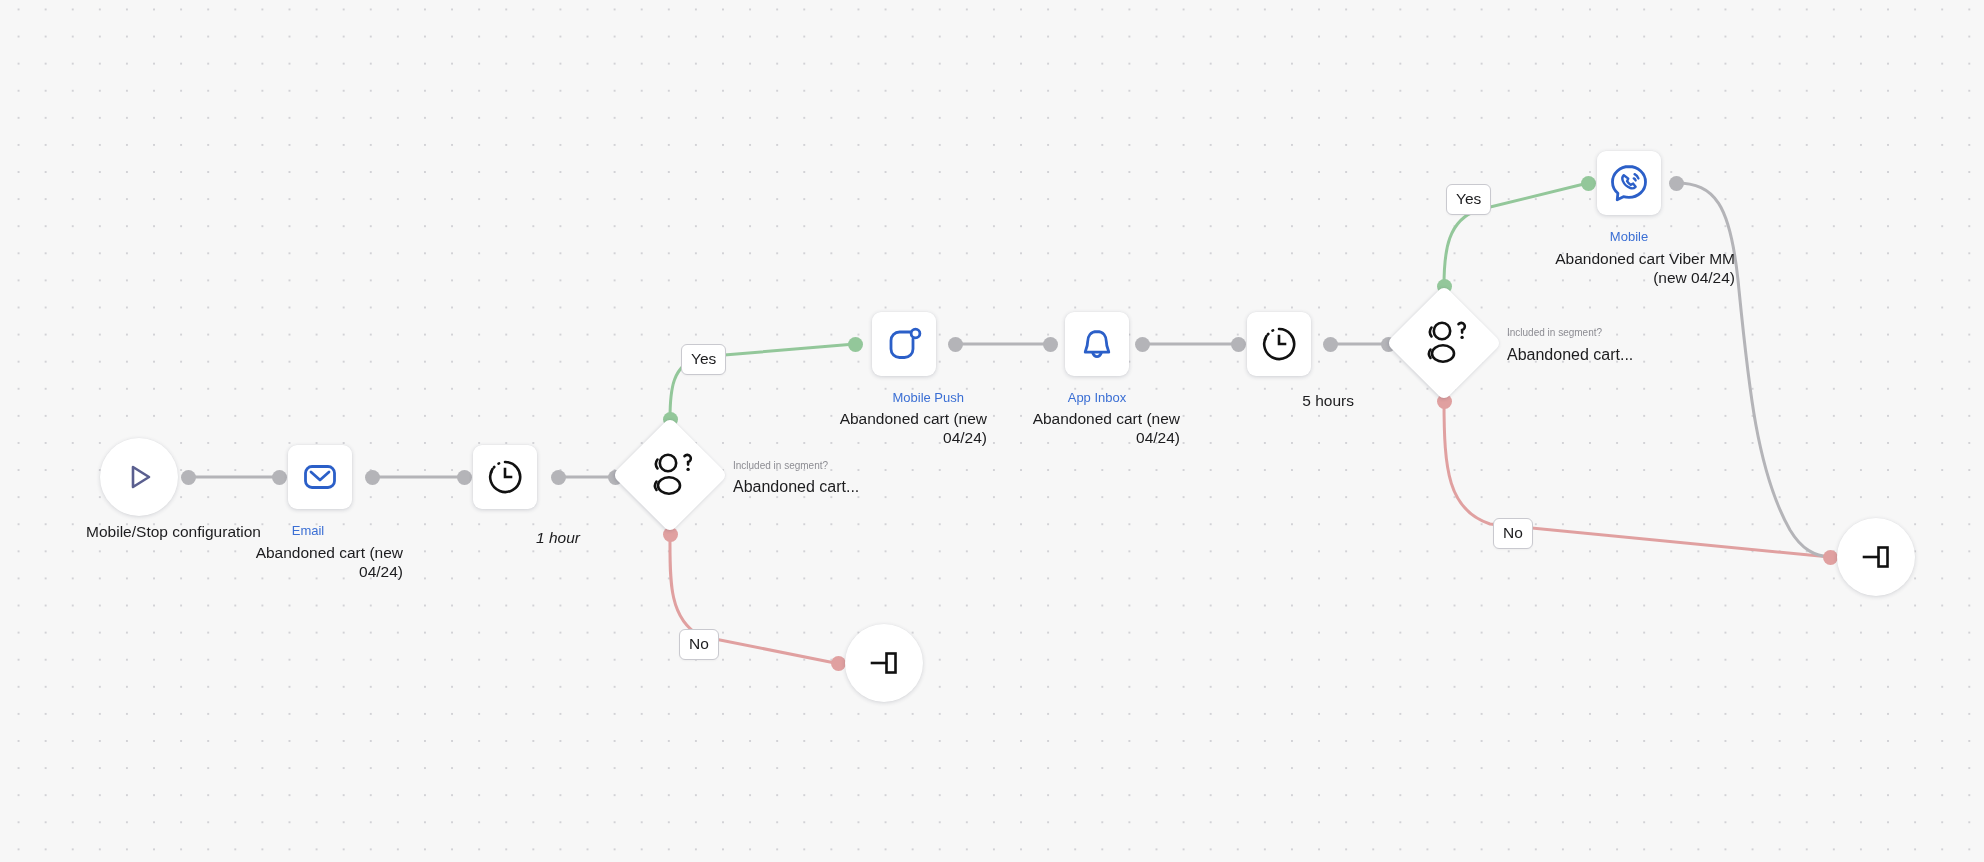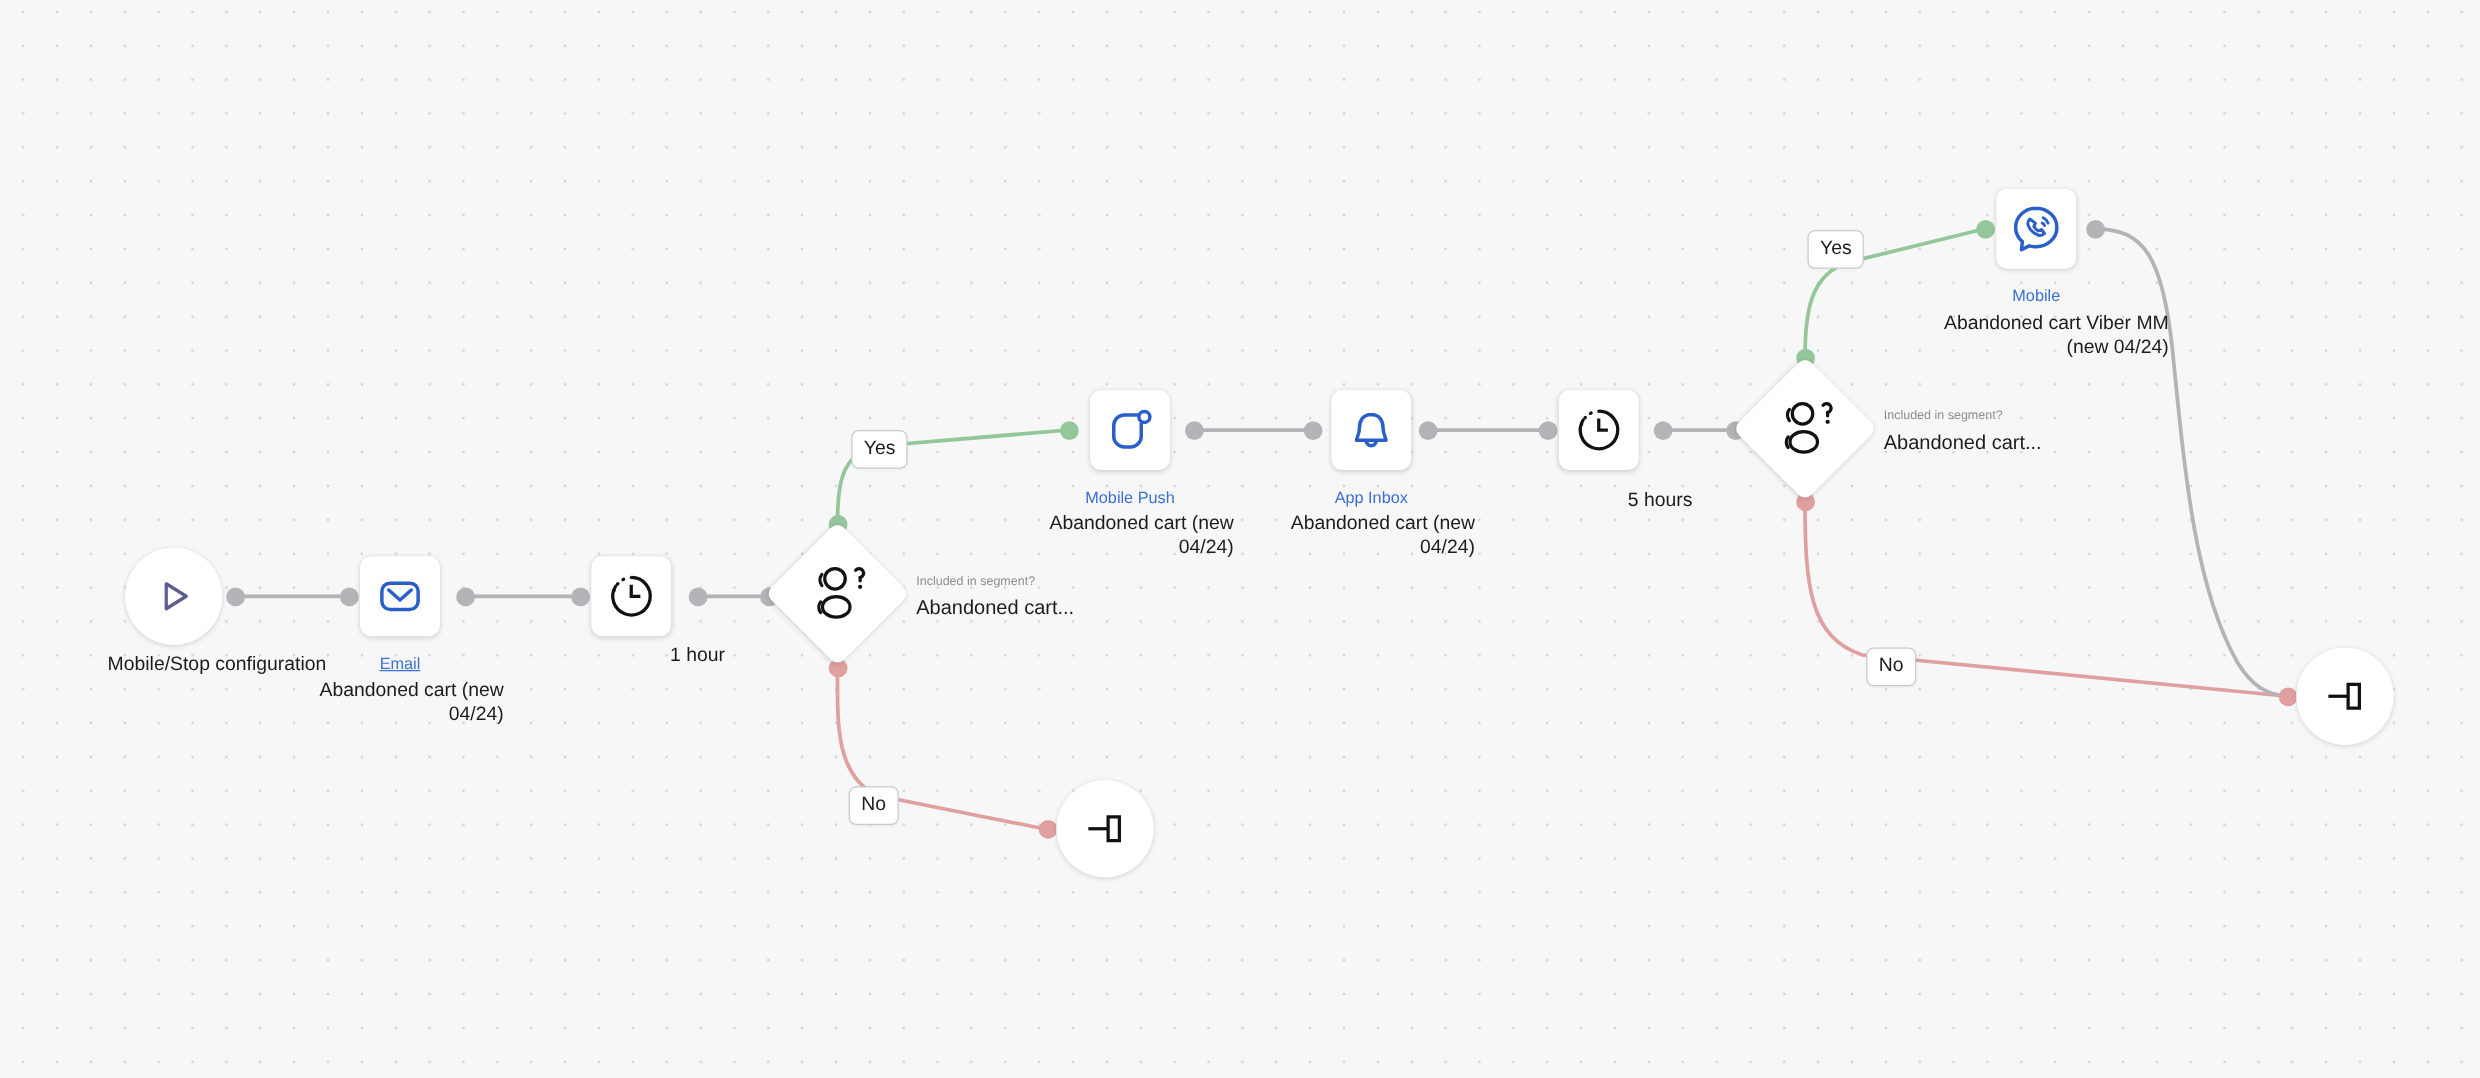--- a/index.html
+++ b/index.html
@@ -194,34 +194,34 @@
   <div class="node-caption" style="left:19px; top:522px; width:242px;">Mobile/Stop configuration</div>
 
   <div class="node square-node" style="left:288px; top:445px;">
     <span>
       <svg width="40" height="40" viewBox="0 0 40 40">
         <rect x="5.5" y="9.5" width="29" height="21" rx="6.5" ry="6.5" fill="none" stroke="#2b5fc8" stroke-width="2.8"></rect>
         <path d="M11 15 L20 23 L29 15" fill="none" stroke="#2b5fc8" stroke-width="2.8" stroke-linecap="round" stroke-linejoin="round"></path>
       </svg>
     </span>
   </div>
-  <div class="channel-tag" style="left:260px; top:523px; width:120px;text-decoration:underline;">Email</div>
+  <div class="channel-tag" style="left:248px; top:523px; width:120px;">Email</div>
   <div class="node-caption" style="left:238px; top:543px; width:165px;">Abandoned cart (new
 04/24)</div>
 
   <div class="node square-node" style="left:473px; top:445px;">
     <span>
       <svg width="42" height="42" viewBox="0 0 42 42">
         <path d="M21 6 A15 15 0 1 1 8.5 13" fill="none" stroke="#111111" stroke-width="2.6" stroke-linecap="round"></path>
         <path d="M7.2 16.5 A15 15 0 0 1 18 6.3" fill="none" stroke="#111111" stroke-width="2.6" stroke-linecap="round" stroke-dasharray="0.6 5.2"></path>
         <path d="M21 13 L21 21 L27 21" fill="none" stroke="#111111" stroke-width="2.6" stroke-linecap="square" stroke-linejoin="miter"></path>
       </svg>
     </span>
   </div>
-  <div class="node-caption" style="left:430px; top:515px; width:150px;">1 hour</div>
+  <div class="node-caption" style="left:430px; top:528px; width:150px;font-style:italic;">1 hour</div>
 
   <div class="node diamond-node" style="left:629px; top:434px;">
     <span class="diamond-inner">
       <svg width="56" height="46" viewBox="0 0 56 46">
         <circle cx="26" cy="11" r="8.2" fill="none" stroke="#111111" stroke-width="2.6"></circle>
         <path d="M15.5 7.5 A7.5 7.5 0 0 0 15.5 16.5" fill="none" stroke="#111111" stroke-width="2.6" stroke-linecap="round"></path>
         <path d="M42.5 4.2 a3.6 3.6 0 1 1 3.6 5.8 l0 2.6" fill="none" stroke="#111111" stroke-width="2.6" stroke-linecap="round"></path>
         <circle cx="46.1" cy="17.4" r="1.7" fill="#111111"></circle>
         <ellipse cx="27" cy="33.5" rx="11" ry="8.2" fill="none" stroke="#111111" stroke-width="2.6"></ellipse>
         <path d="M14.5 29.5 A7 7 0 0 0 14.5 38" fill="none" stroke="#111111" stroke-width="2.6" stroke-linecap="round"></path>
@@ -236,21 +236,21 @@
 
   <div class="node square-node" style="left:872px; top:312px;">
     <span>
       <svg width="40" height="40" viewBox="0 0 40 40">
         <path d="M26.5 8 L15.5 8 A8.5 8.5 0 0 0 7 16.5 L7 25 A8.5 8.5 0 0 0 15.5 33.5
                  L20.5 33.5 A8.5 8.5 0 0 0 29 25 L29 15" fill="none" stroke="#2b5fc8" stroke-width="2.8" stroke-linecap="round"></path>
         <circle cx="31.5" cy="9.5" r="4.4" fill="none" stroke="#2b5fc8" stroke-width="2.8"></circle>
       </svg>
     </span>
   </div>
-  <div class="channel-tag" style="left:844px; top:390px; width:120px;">Mobile Push</div>
+  <div class="channel-tag" style="left:844px; top:390px; width:120px;text-align:right;">Mobile Push</div>
   <div class="node-caption" style="left:822px; top:409px; width:165px;">Abandoned cart (new
 04/24)</div>
 
   <div class="node square-node" style="left:1065px; top:312px;">
     <span>
       <svg width="40" height="40" viewBox="0 0 40 40">
         <path d="M20 7.5 C13.6 7.5 10.6 12.4 10.6 18 C10.6 23.4 8.2 26.2 8.2 28.2
                  L31.8 28.2 C31.8 26.2 29.4 23.4 29.4 18 C29.4 12.4 26.4 7.5 20 7.5 Z" fill="none" stroke="#2b5fc8" stroke-width="2.8" stroke-linejoin="round"></path>
         <path d="M15.5 28.2 C16.6 31.6 18.1 32.6 20 32.6 C21.9 32.6 23.4 31.6 24.5 28.2" fill="none" stroke="#2b5fc8" stroke-width="2.8" stroke-linejoin="round"></path>
       </svg>

